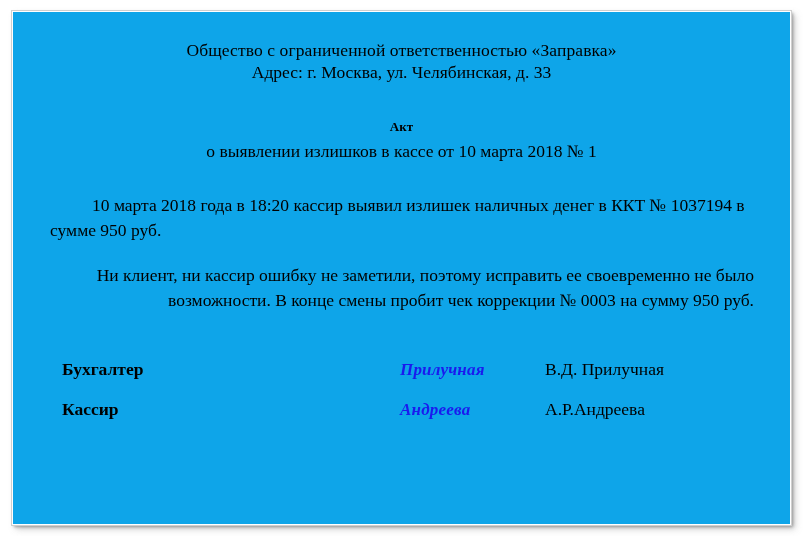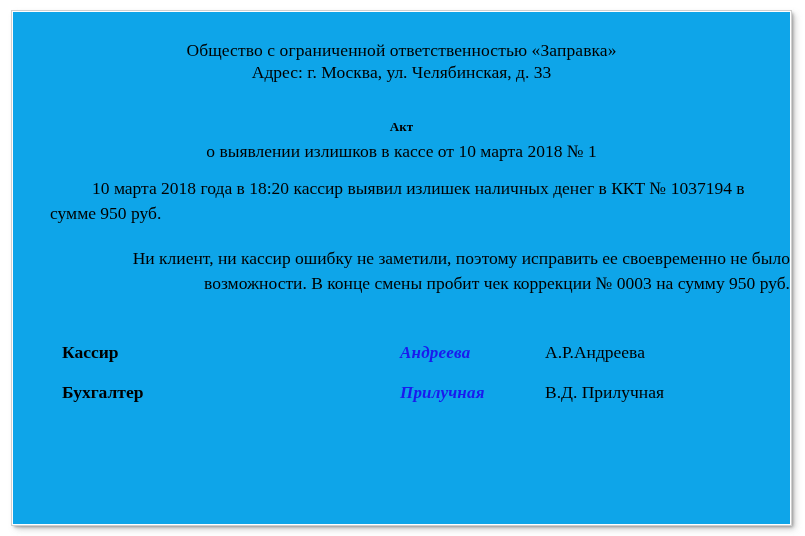--- a/index.html
+++ b/index.html
@@ -83,22 +83,23 @@
   }
   .doc-subtitle {
     font-size: 17.5px;
     line-height: 24px;
     color: #000000;
     margin-top: 1px;
   }
 
   
   .body-block {
-    margin-top: 13px;
+    margin-top: 30px;
     padding-left: 37px;
+    padding-right: 36px;
   }
   .para {
     font-size: 17.5px;
     line-height: 25px;
     color: #000000;
     text-indent: 42px;
     margin: 0 0 20px 0;
     text-align: left;
   }
   .para:last-child {
@@ -163,28 +164,28 @@
       </div>
 
       <div class="body-block">
         <p class="para">10 марта 2018 года в 18:20 кассир выявил излишек наличных денег в ККТ № 1037194 в сумме 950 руб.</p>
         <p class="para">Ни клиент, ни кассир ошибку не заметили, поэтому исправить ее своевременно не было возможности. В конце смены пробит чек коррекции № 0003 на сумму 950 руб.</p>
       </div>
 
       <div class="signatures">
 
         <div class="sig-row">
+          <div class="sig-role">Бухгалтер</div>
+          <div class="sig-scrawl">Прилучная</div>
+          <div class="sig-name">В.Д. Прилучная</div>
+        </div>
+
+        <div class="sig-row">
           <div class="sig-role">Кассир</div>
           <div class="sig-scrawl">Андреева</div>
           <div class="sig-name">А.Р.Андреева</div>
-        </div>
-
-        <div class="sig-row">
-          <div class="sig-role">Бухгалтер</div>
-          <div class="sig-scrawl">Прилучная</div>
-          <div class="sig-name">В.Д. Прилучная</div>
         </div>
 
       </div>
 
     </div>
   </div>
 </div>
 
 </body></html>

